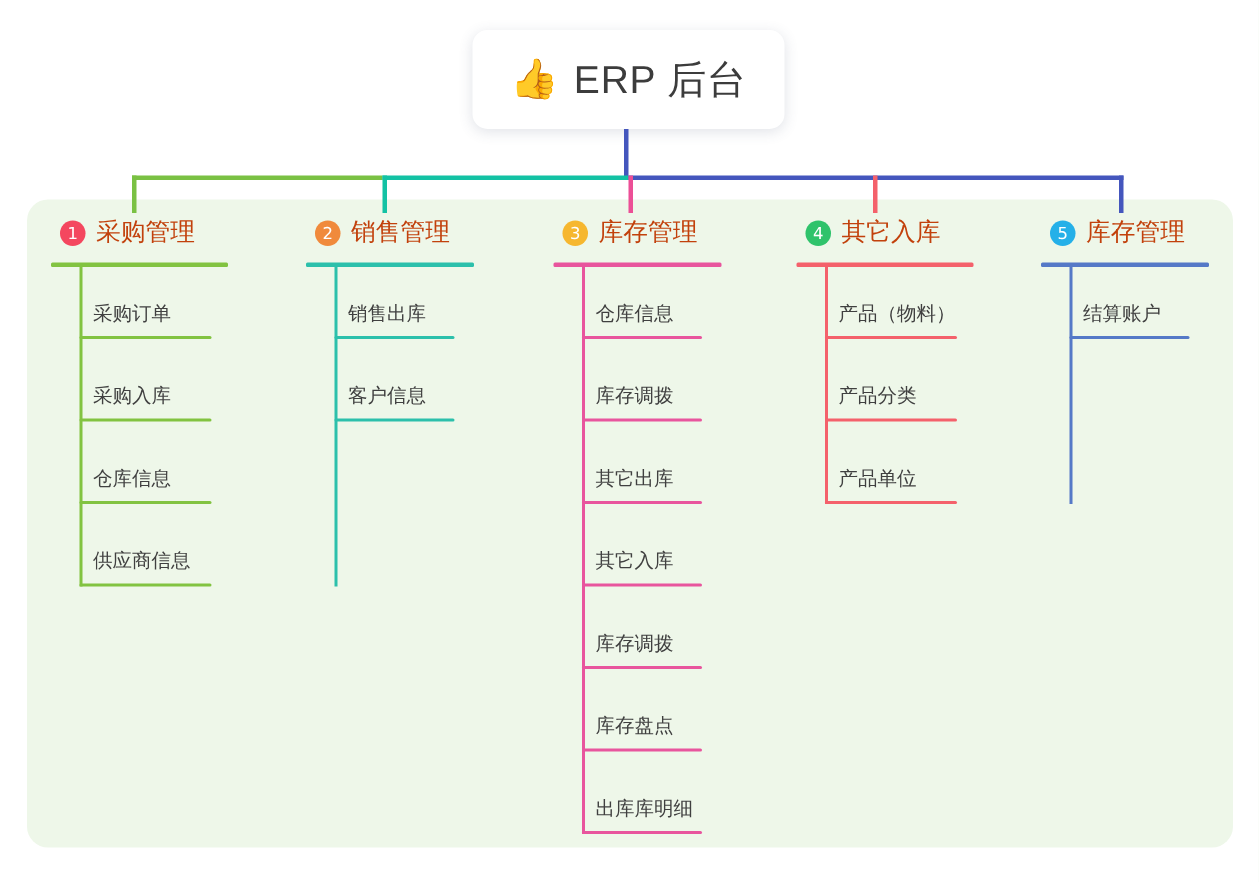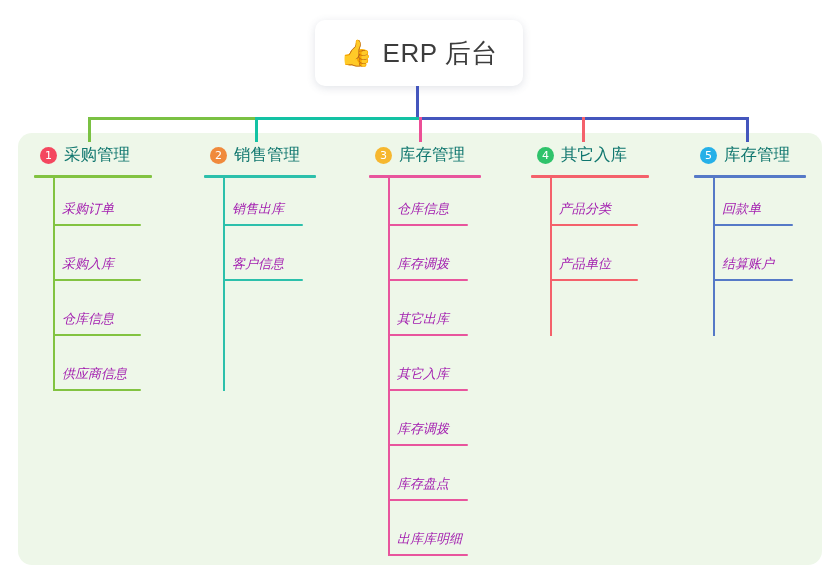--- a/index.html
+++ b/index.html
@@ -86,21 +86,21 @@
     border-radius: 50%;
     color: #ffffff;
     font-size: 11px;
     line-height: 17px;
     text-align: center;
     font-family: "DejaVu Sans", sans-serif;
     flex: 0 0 auto;
   }
   .col-title {
     font-size: 16.5px;
-    color: #0f766e;
+    color: #c2410c;
   }
   .col-rule {
     height: 3px;
     margin-top: 7px;
     border-radius: 1px;
   }
 
   .col-body {
     position: relative;
     margin-top: 0px;
@@ -113,23 +113,22 @@
   }
   .leaf {
     position: relative;
     height: 55px;
   }
   .leaf-label {
     position: absolute;
     left: 32px;
     top: 22px;
     font-size: 13px;
-    color: #a21caf;
+    color: #404040;
     white-space: nowrap;
-    font-style: italic;
   }
   .leaf-rule {
     position: absolute;
     left: 23px;
     top: 46px;
     height: 2px;
     border-radius: 1px;
   }
 </style>
 </head>
@@ -241,42 +240,42 @@
       </div>
       <div class="column" style="left: 527px; width: 150px;">
         <div class="col-head">
           <span class="badge" style="background: rgb(47, 195, 107);">4</span>
           <span class="col-title">其它入库</span>
         </div>
         <div class="col-rule" style="background: rgb(244, 97, 107); width: 118px; margin-left: 4px;"></div>
         <div class="col-body" style="height: 165px;">
           <div class="trunk" style="background: rgb(244, 97, 107); height: 158px;"></div>
           <div class="leaf">
+            <span class="leaf-label">产品（物料）</span>
+            <div class="leaf-rule" style="background: rgb(244, 97, 107); width: 88px;"></div>
+          </div>
+          <div class="leaf">
             <span class="leaf-label">产品分类</span>
             <div class="leaf-rule" style="background: rgb(244, 97, 107); width: 88px;"></div>
           </div>
           <div class="leaf">
             <span class="leaf-label">产品单位</span>
             <div class="leaf-rule" style="background: rgb(244, 97, 107); width: 88px;"></div>
           </div>
         </div>
       </div>
       <div class="column" style="left: 690px; width: 140px;">
         <div class="col-head">
           <span class="badge" style="background: rgb(37, 176, 232);">5</span>
           <span class="col-title">库存管理</span>
         </div>
         <div class="col-rule" style="background: rgb(85, 121, 199); width: 112px; margin-left: 4px;"></div>
         <div class="col-body" style="height: 165px;">
           <div class="trunk" style="background: rgb(85, 121, 199); height: 158px;"></div>
           <div class="leaf">
-            <span class="leaf-label">回款单</span>
-            <div class="leaf-rule" style="background: rgb(85, 121, 199); width: 80px;"></div>
-          </div>
-          <div class="leaf">
             <span class="leaf-label">结算账户</span>
             <div class="leaf-rule" style="background: rgb(85, 121, 199); width: 80px;"></div>
           </div>
         </div>
       </div>
     </div>
 
 </div>
 
 </body></html>

